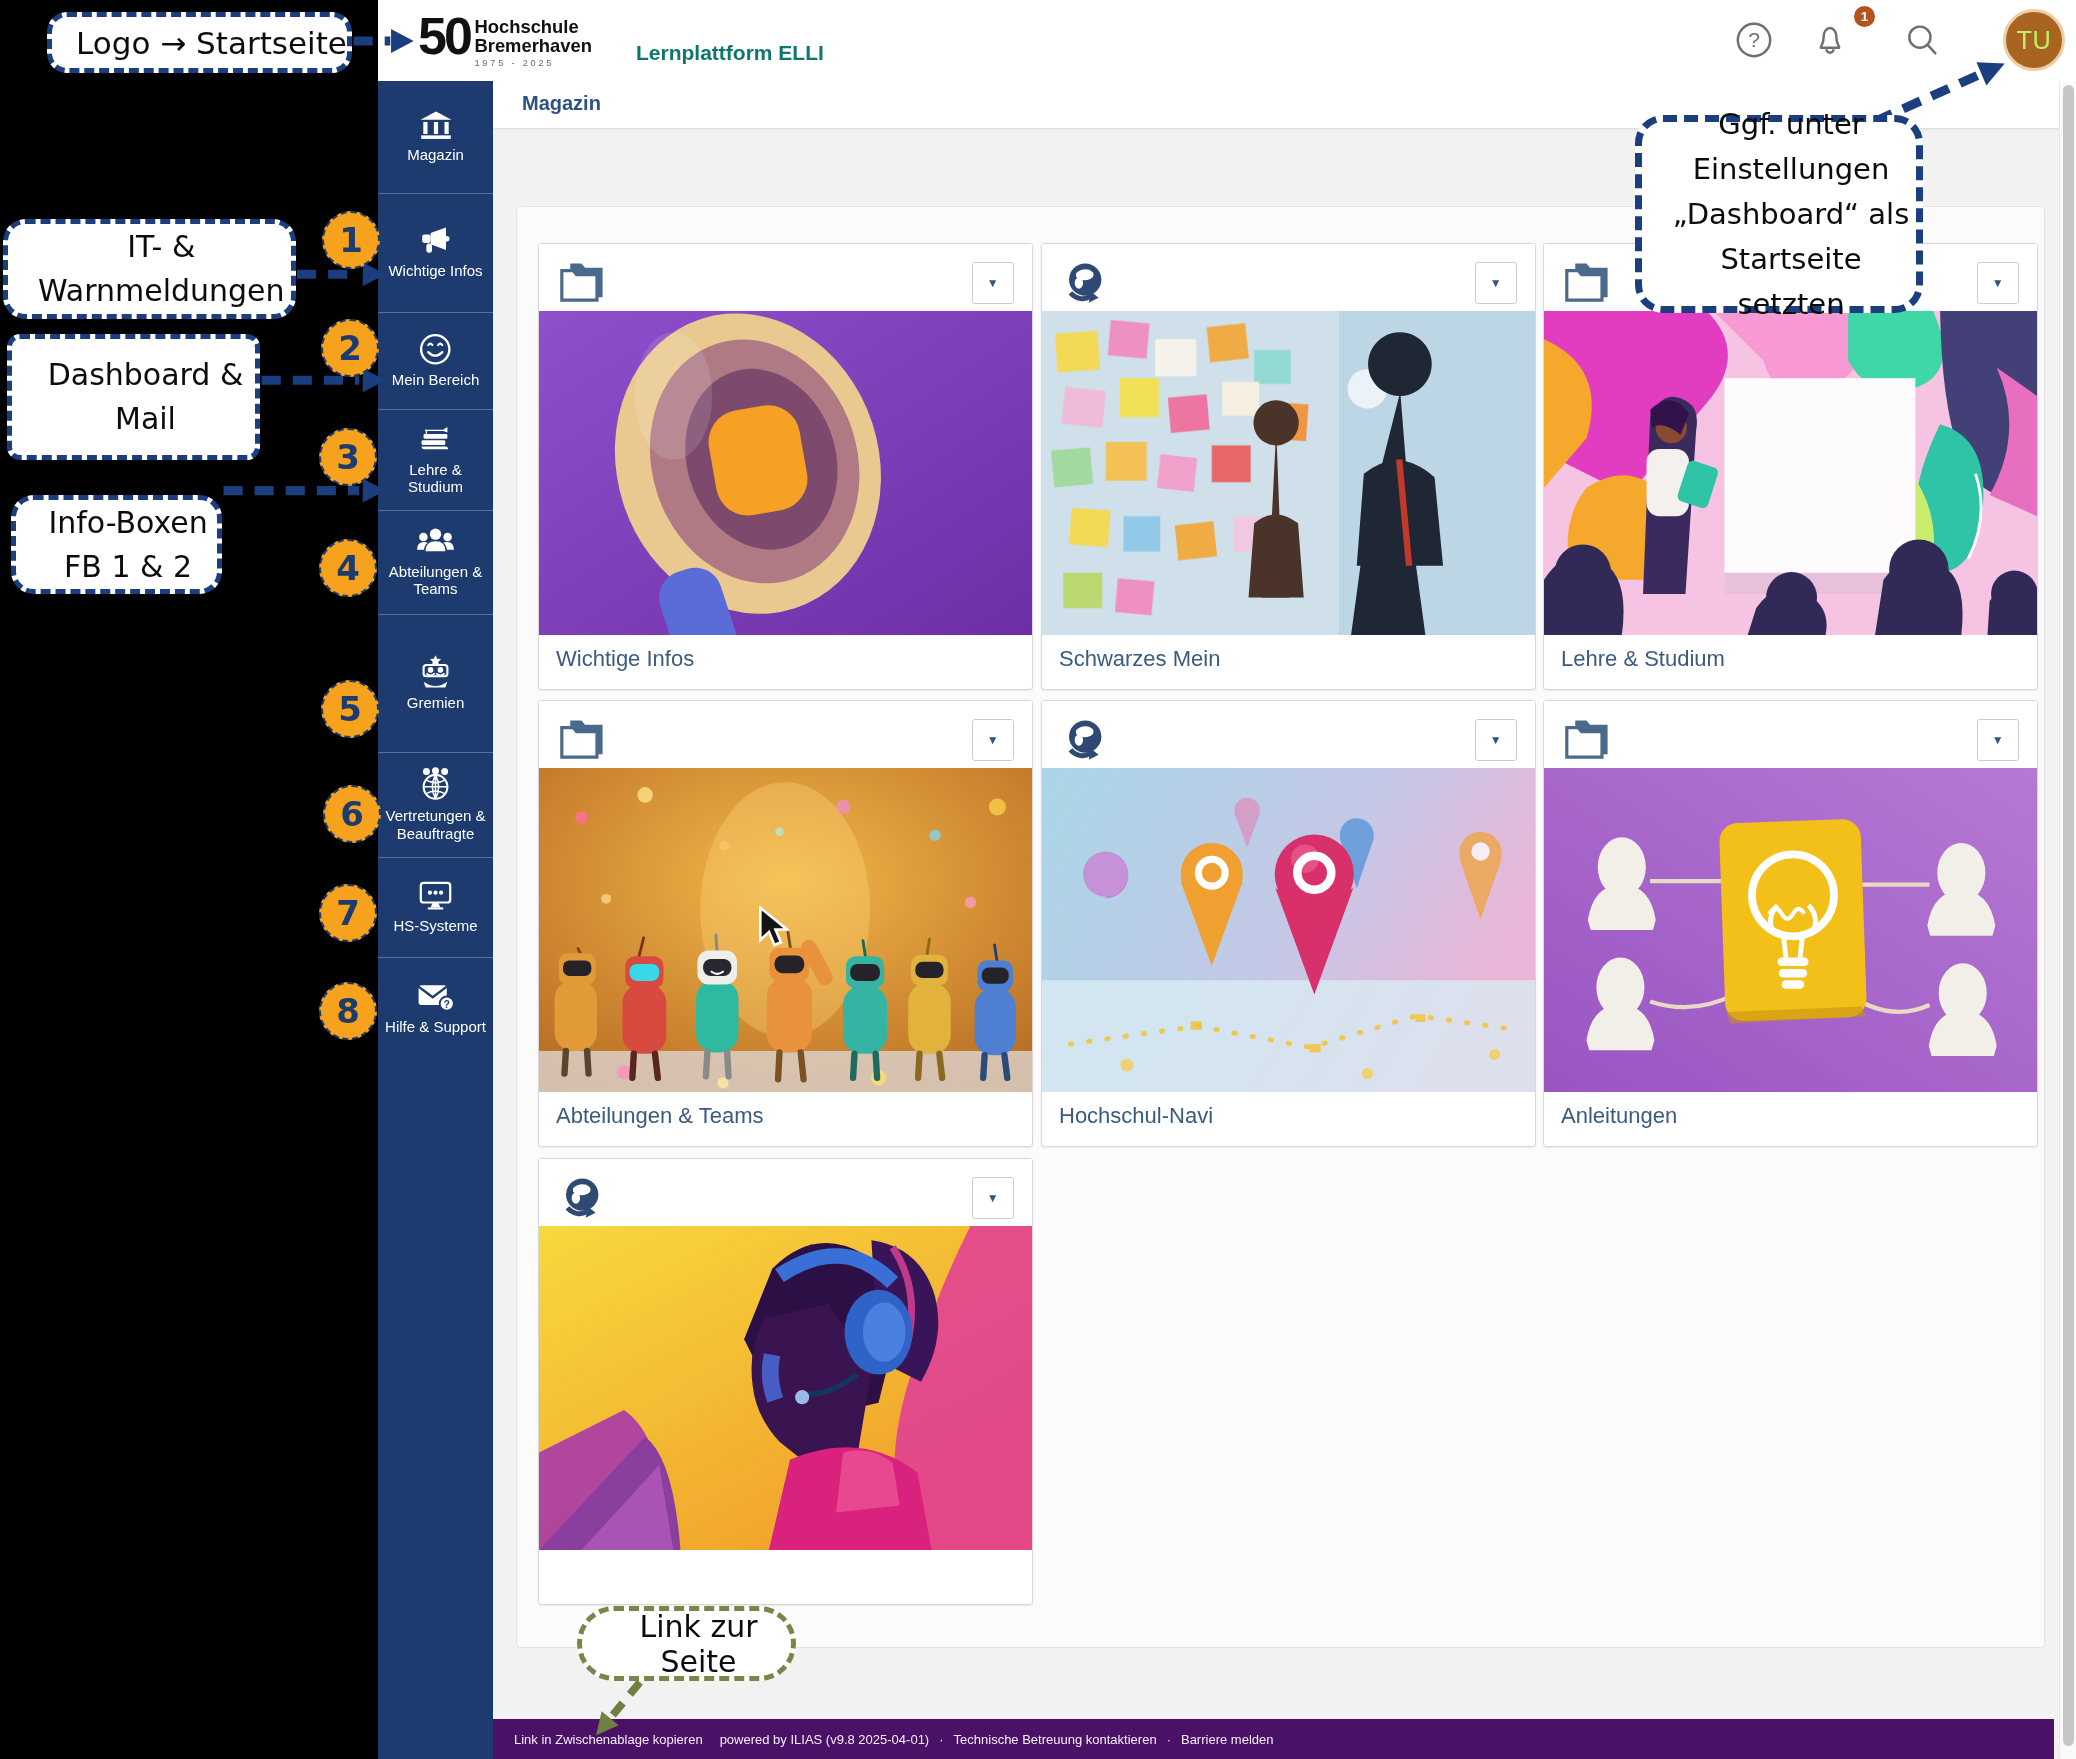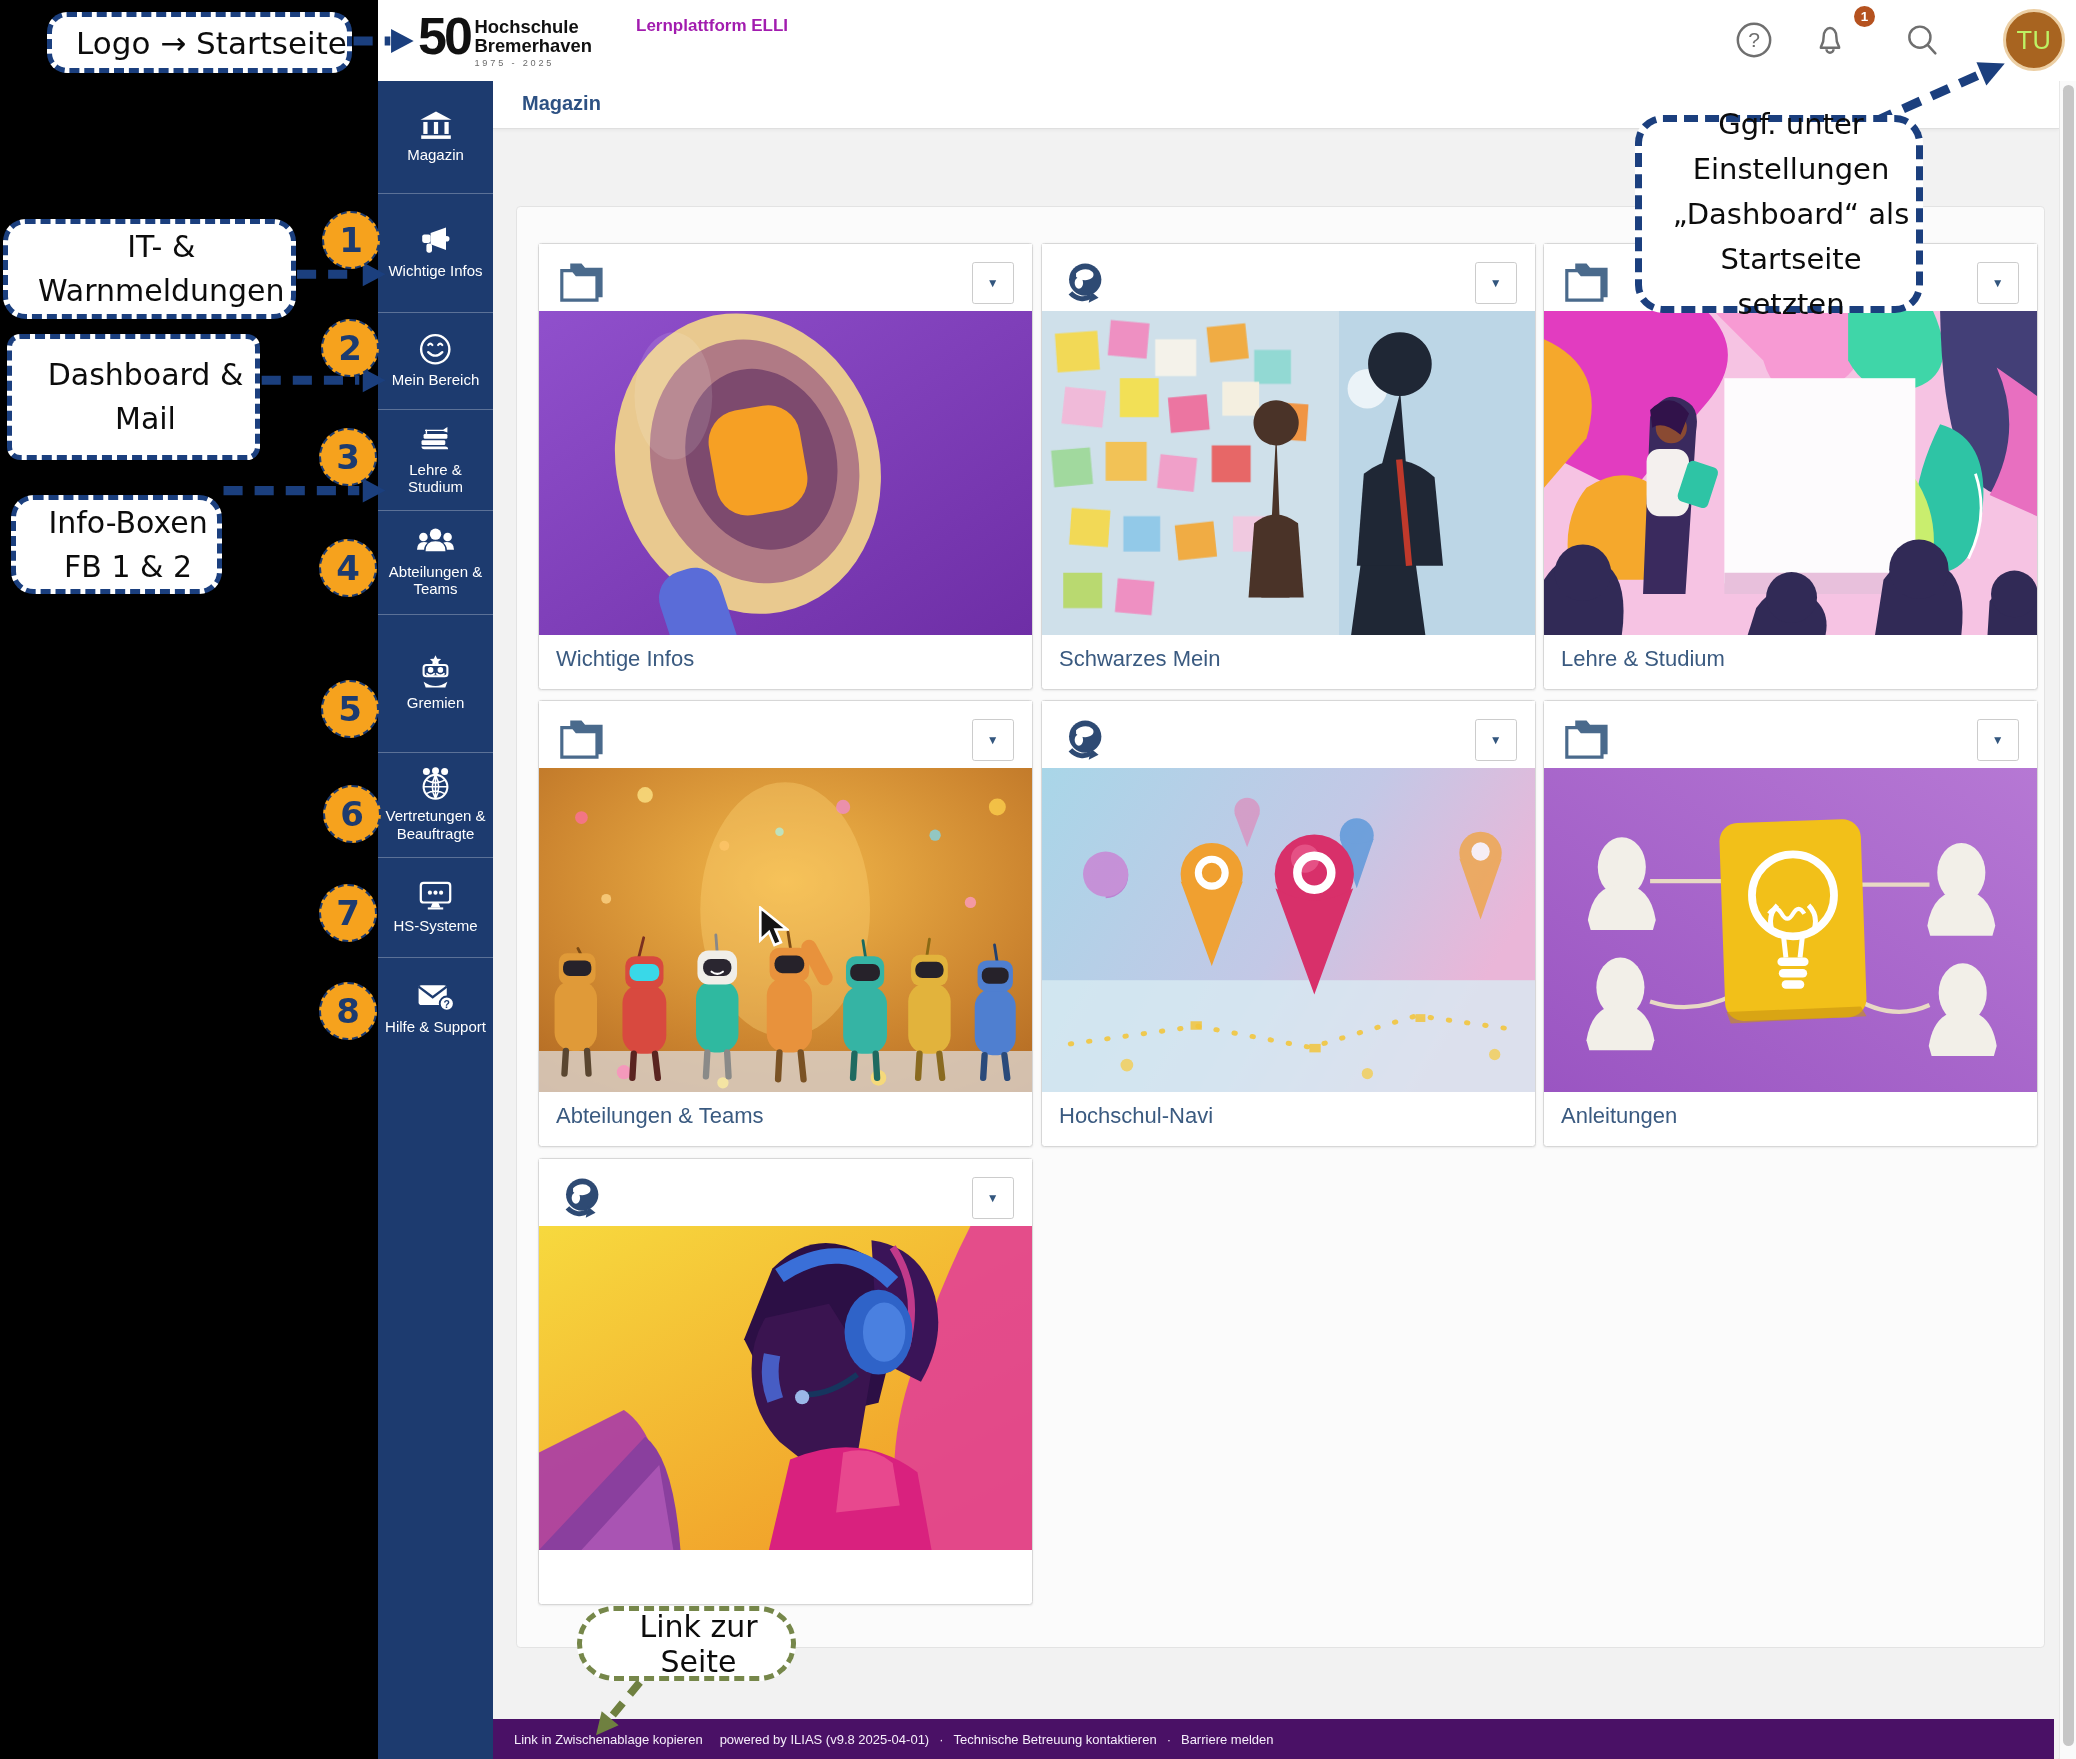--- a/index.html
+++ b/index.html
@@ -9,21 +9,21 @@
   
   #app{position:absolute;left:378px;top:0;width:1698px;height:1760px;background:#f2f2f2;border-radius:24px;}
 
   
   #topbar{position:absolute;left:0;top:0;width:100%;height:81px;background:#fff;border-bottom:0.7px solid #e4e4e4;}
   #logo{position:absolute;left:40px;top:5.7px;display:flex;align-items:flex-start;color:#111;}
   #logo .num{font-size:52px;font-weight:800;letter-spacing:-2.8px;line-height:61px;}
   #logo .stack{margin-left:4.2px;margin-top:11.3px;}
   #logo .stack .l{font-size:18.4px;font-weight:700;line-height:19px;letter-spacing:0;}
   #logo .years{font-size:9.2px;color:#6b6b6b;letter-spacing:2.8px;margin-top:3.5px;}
-  #app-title{position:absolute;left:258px;top:16px;font-size:17px;font-weight:700;color:#a21caf;}
+  #app-title{position:absolute;left:258px;top:41px;font-size:21px;font-weight:700;color:#0f766e;}
   .topicon{position:absolute;top:21px;width:38px;height:38px;color:#6f6f6f;}
   #help-btn{left:1357px;}  #bell-btn{left:1433px;}  #search-btn{left:1525px;}
   #badge{position:absolute;left:1476px;top:5.7px;width:21px;height:21px;border-radius:50%;background:#b5521f;
          color:#fff;font-size:13.4px;font-weight:700;display:flex;align-items:center;justify-content:center;}
   #avatar{position:absolute;left:1625px;top:9.2px;width:62px;height:62px;border-radius:50%;background:#a86420;
           border:3.5px solid #eccfa4;box-sizing:border-box;display:flex;align-items:center;justify-content:center;
           color:#bef264;font-size:25.4px;font-weight:400;letter-spacing:0.7px;}
 
   
   #sidebar{position:absolute;left:0;top:81px;width:115px;bottom:0;background:#1d3b6f;}

